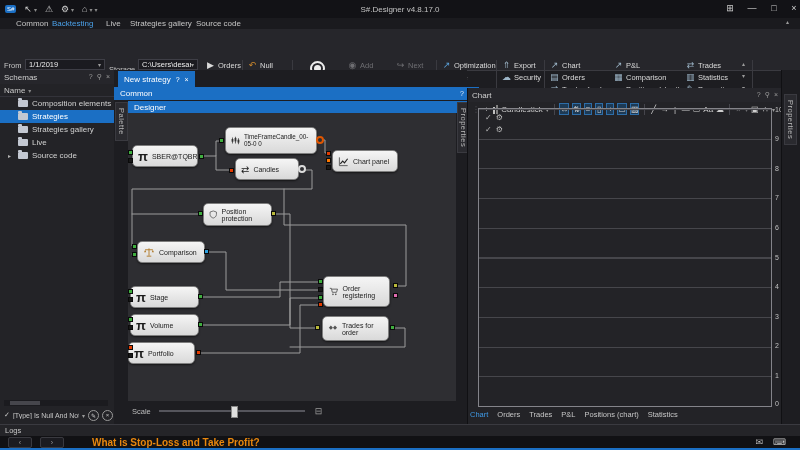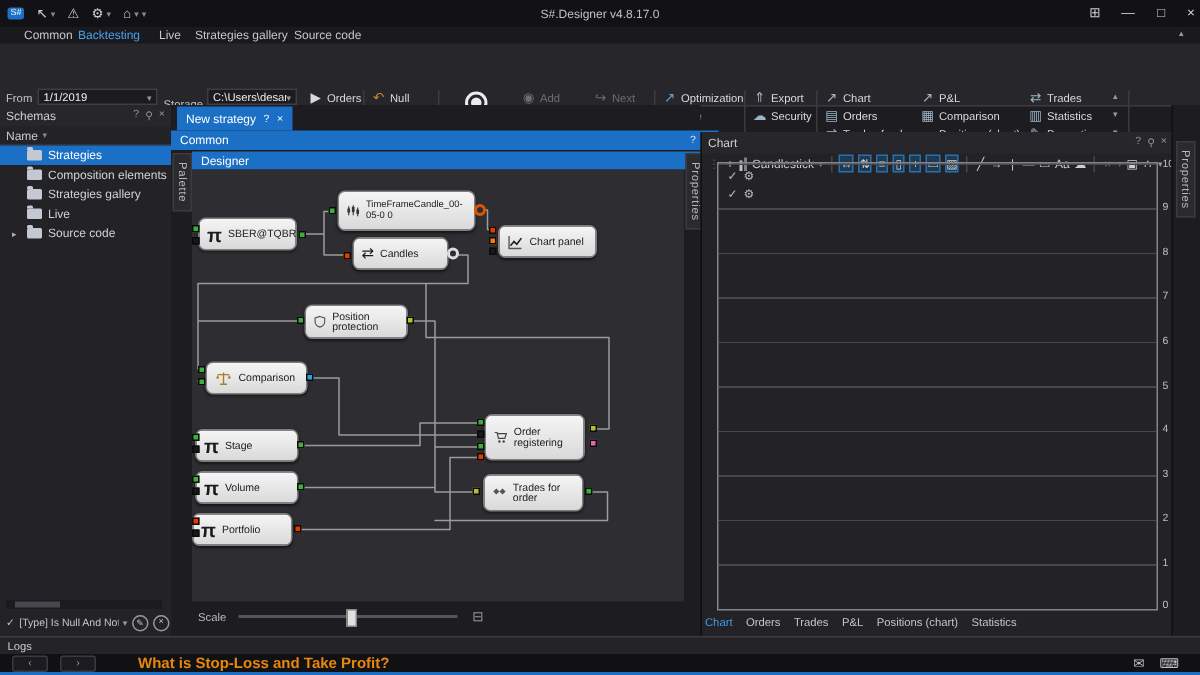--- a/index.html
+++ b/index.html
@@ -275,27 +275,27 @@
       <span class="phicons">
         <span>?</span>
         <span>⚲</span>
         <span>×</span>
       </span>
     </div>
     <div class="colhead">
       <span>Name</span>
       <span style="color:#8a8a8a;font-size:6px">▾</span>
     </div>
+    <div class="titem">
+        <span class="folder"></span>
+        <span>Composition elements</span>
+      </div>
     <div class="titem sel">
         <span class="folder"></span>
         <span>Strategies</span>
-      </div>
-    <div class="titem">
-        <span class="folder"></span>
-        <span>Composition elements</span>
       </div>
     <div class="titem">
         <span class="folder"></span>
         <span>Strategies gallery</span>
       </div>
     <div class="titem">
         <span class="folder"></span>
         <span>Live</span>
       </div>
     <div class="titem">

